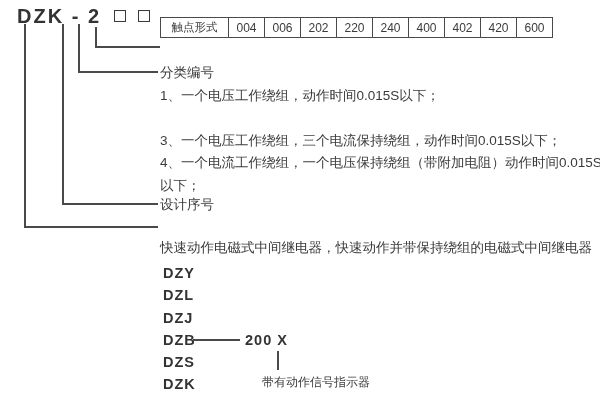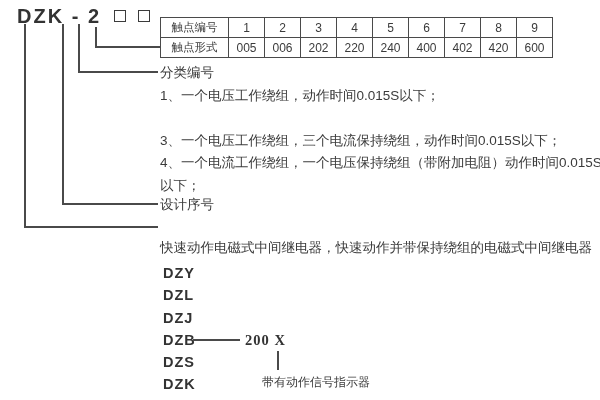--- a/index.html
+++ b/index.html
@@ -48,21 +48,21 @@
   }
   
   .series-item {
     position: absolute; left: 163px;
     font-size: 14.5px; font-weight: 600; letter-spacing: 1px;
     color: #333333; white-space: nowrap;
   }
   .dzb-code {
     position: absolute; left: 245px; top: 332px;
     font-size: 14.5px; font-weight: 600; letter-spacing: 1px;
-    color: #333333; white-space: nowrap; font-family: Liberation Serif, serif;
+    color: #333333; white-space: nowrap;
   }
   .indicator-note {
     position: absolute; left: 262px; top: 374px;
     font-size: 12px; color: #3b3b3b; white-space: nowrap;
   }
 </style>
 </head>
 <body>
 
 <div class="canvas">
@@ -80,35 +80,23 @@
   <div class="ln h" style="left:62px; top:203px; width:96px;"></div>
 
   <div class="ln v" style="left:78px; top:24px; height:49px;"></div>
   <div class="ln h" style="left:78px; top:71px; width:80px;"></div>
 
   <div class="ln v" style="left:95px; top:27px; height:21px;"></div>
   <div class="ln h" style="left:95px; top:46px; width:65px;"></div>
 
   <table class="contact-table">
     <tbody>
-        <tr>
-      <td class="rowlabel">触点编号</td>
-      <td>1</td>
-      <td>2</td>
-      <td>3</td>
-      <td>4</td>
-      <td>5</td>
-      <td>6</td>
-      <td>7</td>
-      <td>8</td>
-      <td>9</td>
-    </tr>
     <tr>
       <td class="rowlabel">触点形式</td>
-      <td>005</td>
+      <td>004</td>
       <td>006</td>
       <td>202</td>
       <td>220</td>
       <td>240</td>
       <td>400</td>
       <td>402</td>
       <td>420</td>
       <td>600</td>
     </tr>
   </tbody>

